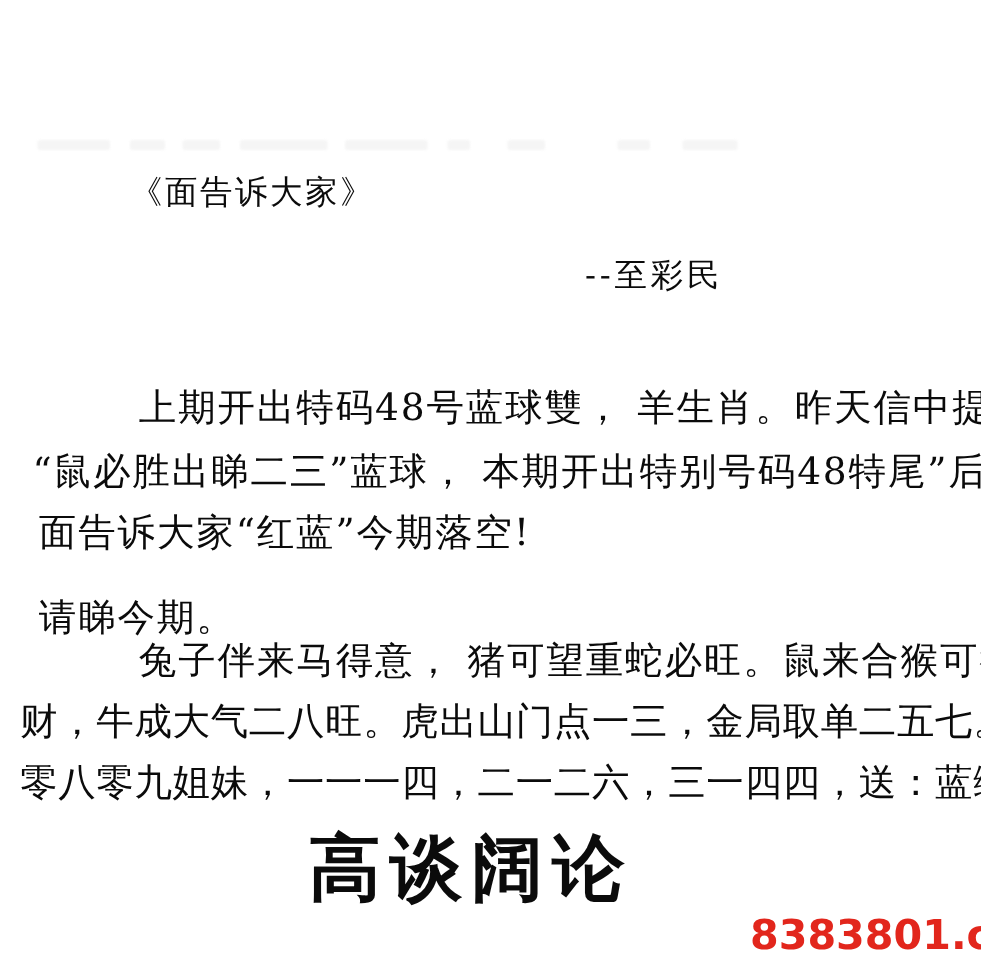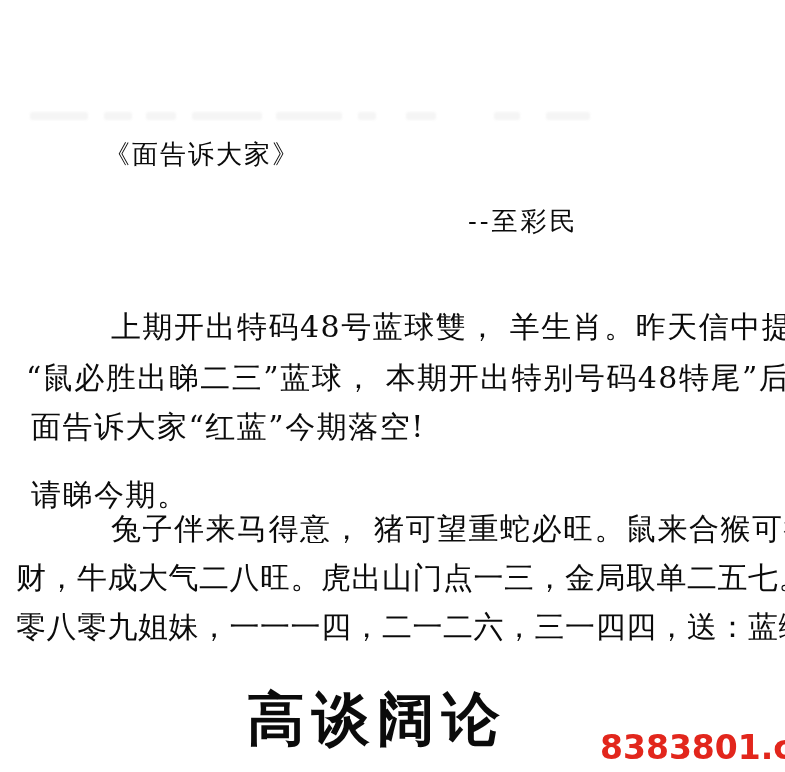--- a/index.html
+++ b/index.html
@@ -42,21 +42,21 @@
   .l1{top:266px;left:183px;}
   .l2{top:310px;left:111px;}
   .l3{top:361px;left:26px;}
   .l4{top:410px;left:31px;text-align:right;}
   .l5{top:456px;left:31px;margin-top:22px;}
   .l6{top:512px;left:111px;}
   .l7{top:561px;left:16px;letter-spacing:0.5px;}
   .l8{top:610px;left:16px;letter-spacing:0.5px;}
 
   .footer-callig{
-    position:absolute;top:690px;left:48%;transform:translateX(-50%);
+    position:absolute;top:665px;left:48%;transform:translateX(-50%);
     font-size:58px;font-weight:700;letter-spacing:7px;line-height:1;
     font-family:"DejaVu Serif","Liberation Serif",serif;
   }
 
   .site-url{
     position:absolute;top:730px;left:600px;
     font-size:33px;font-weight:700;color:#e2261c;letter-spacing:0px;line-height:1.1;
     font-family:"DejaVu Sans","Liberation Sans",sans-serif;
     cursor:pointer;
   }

